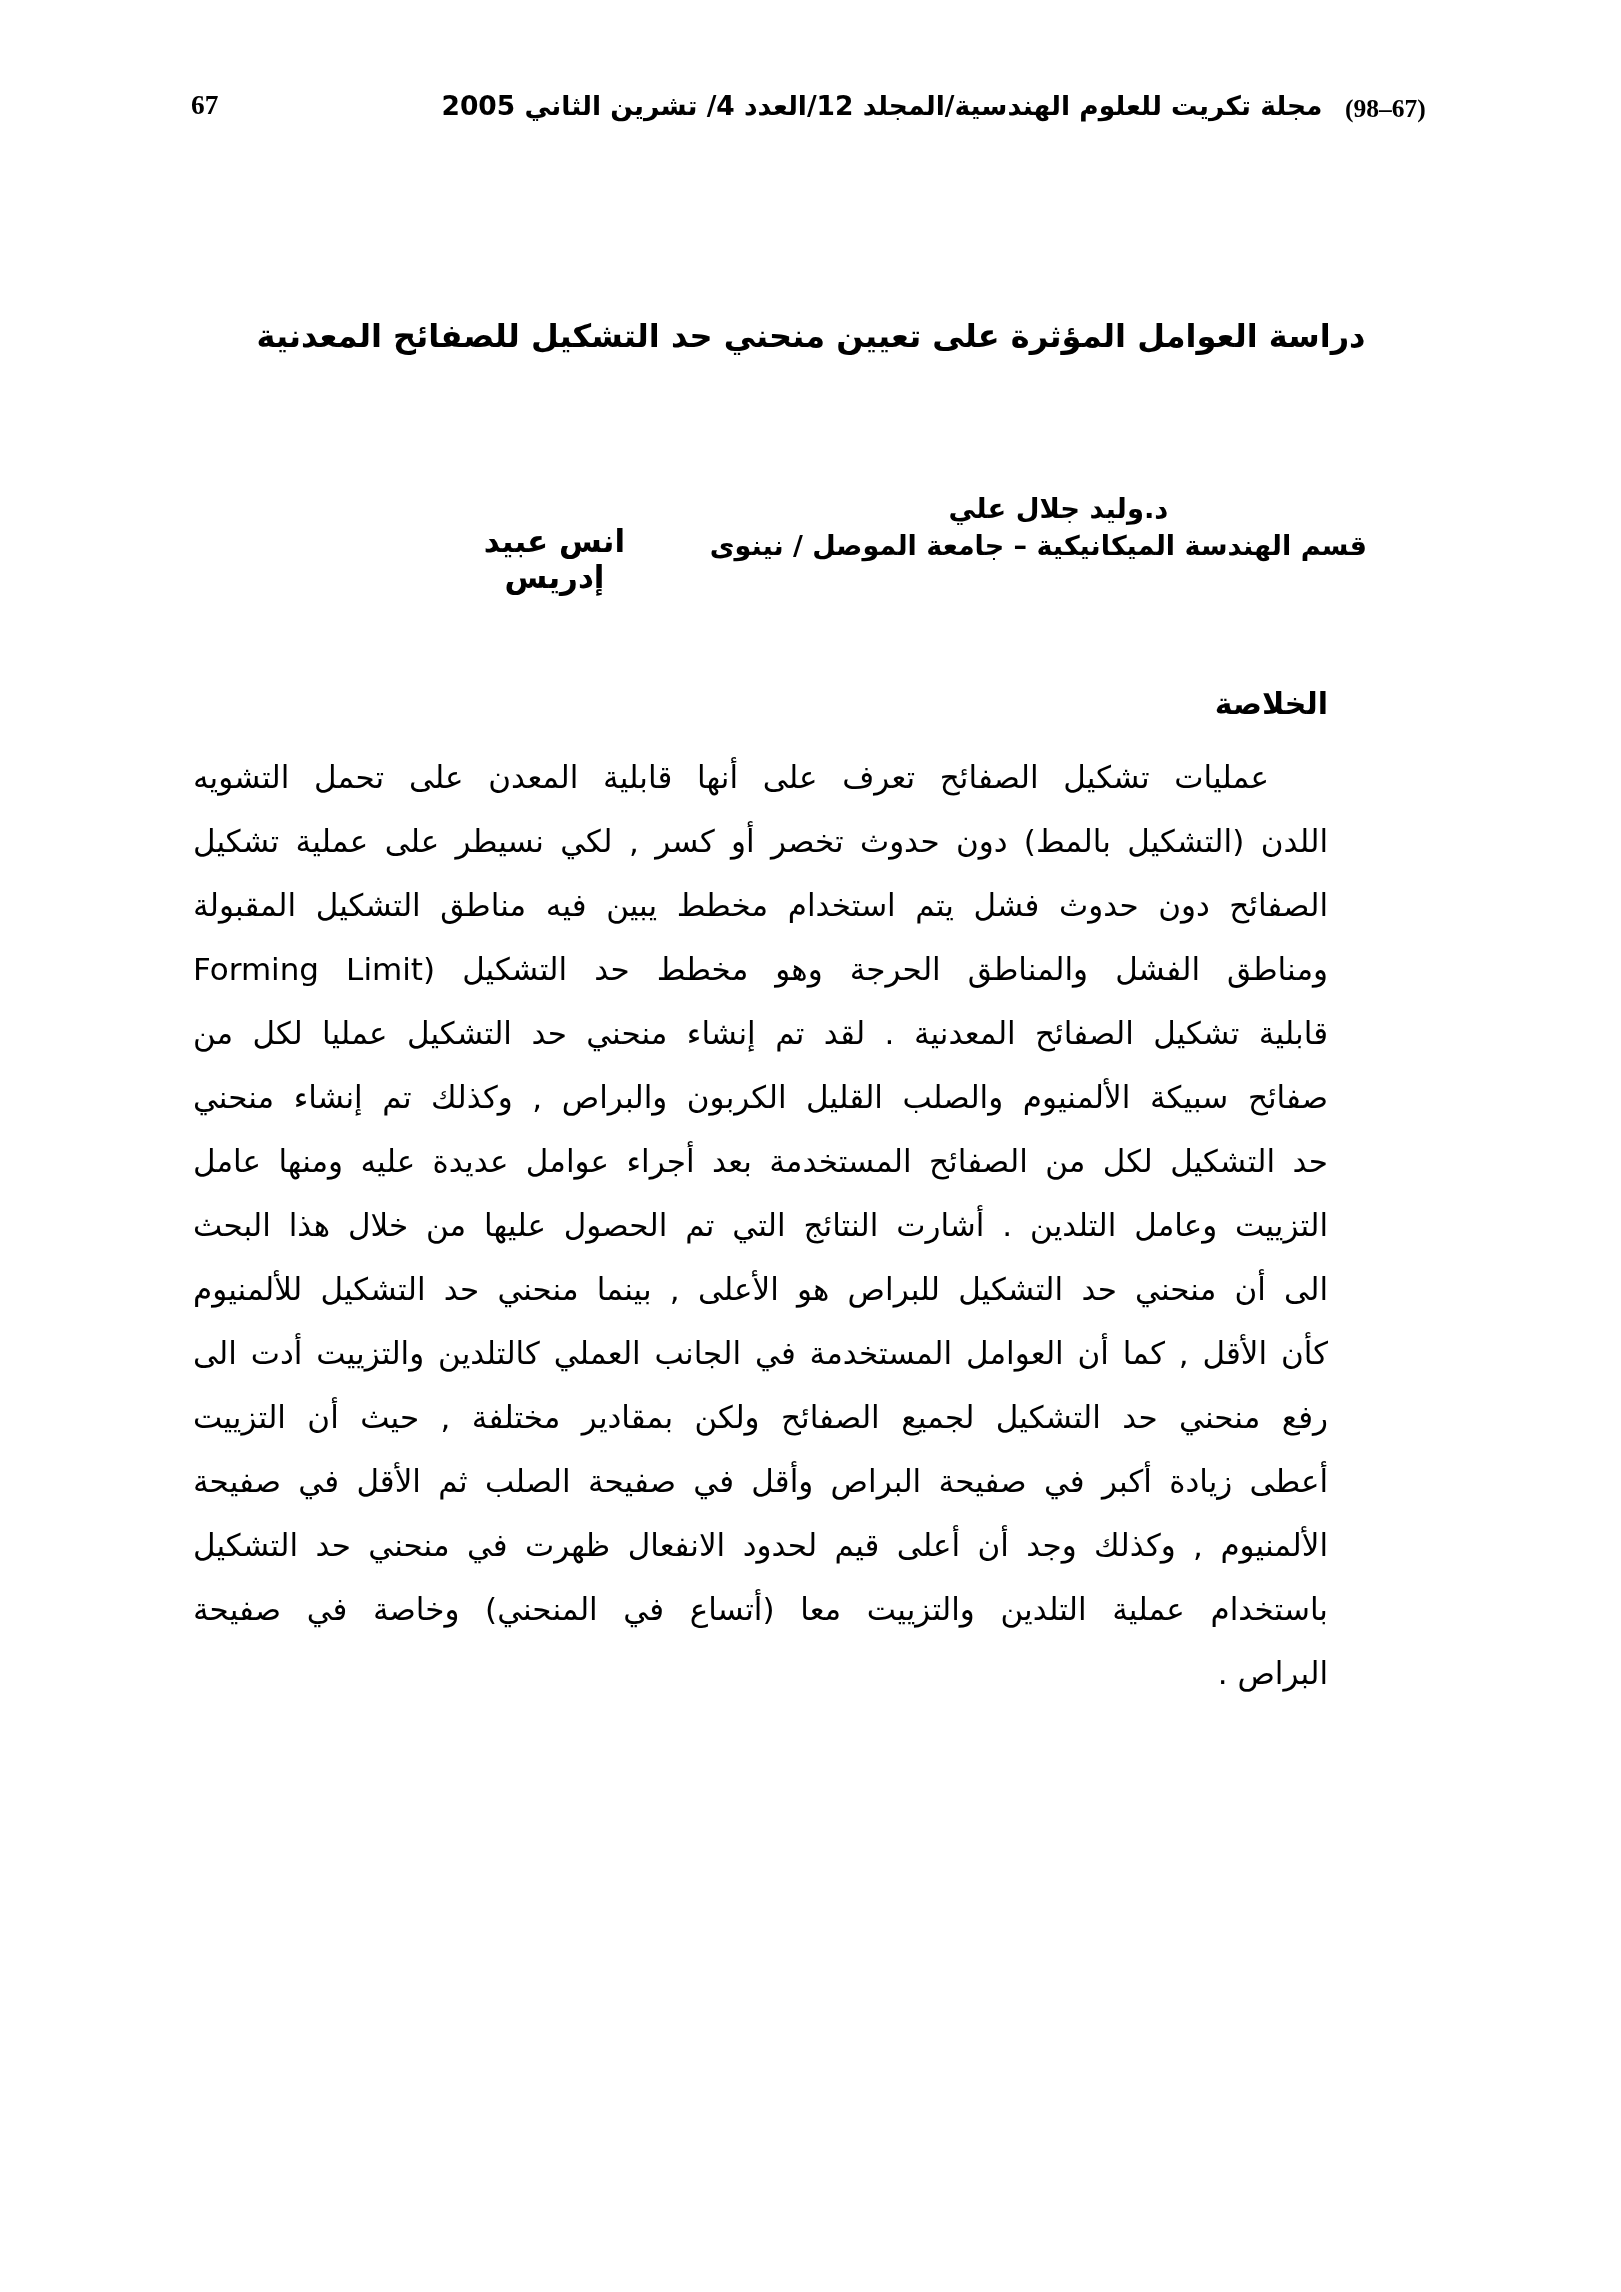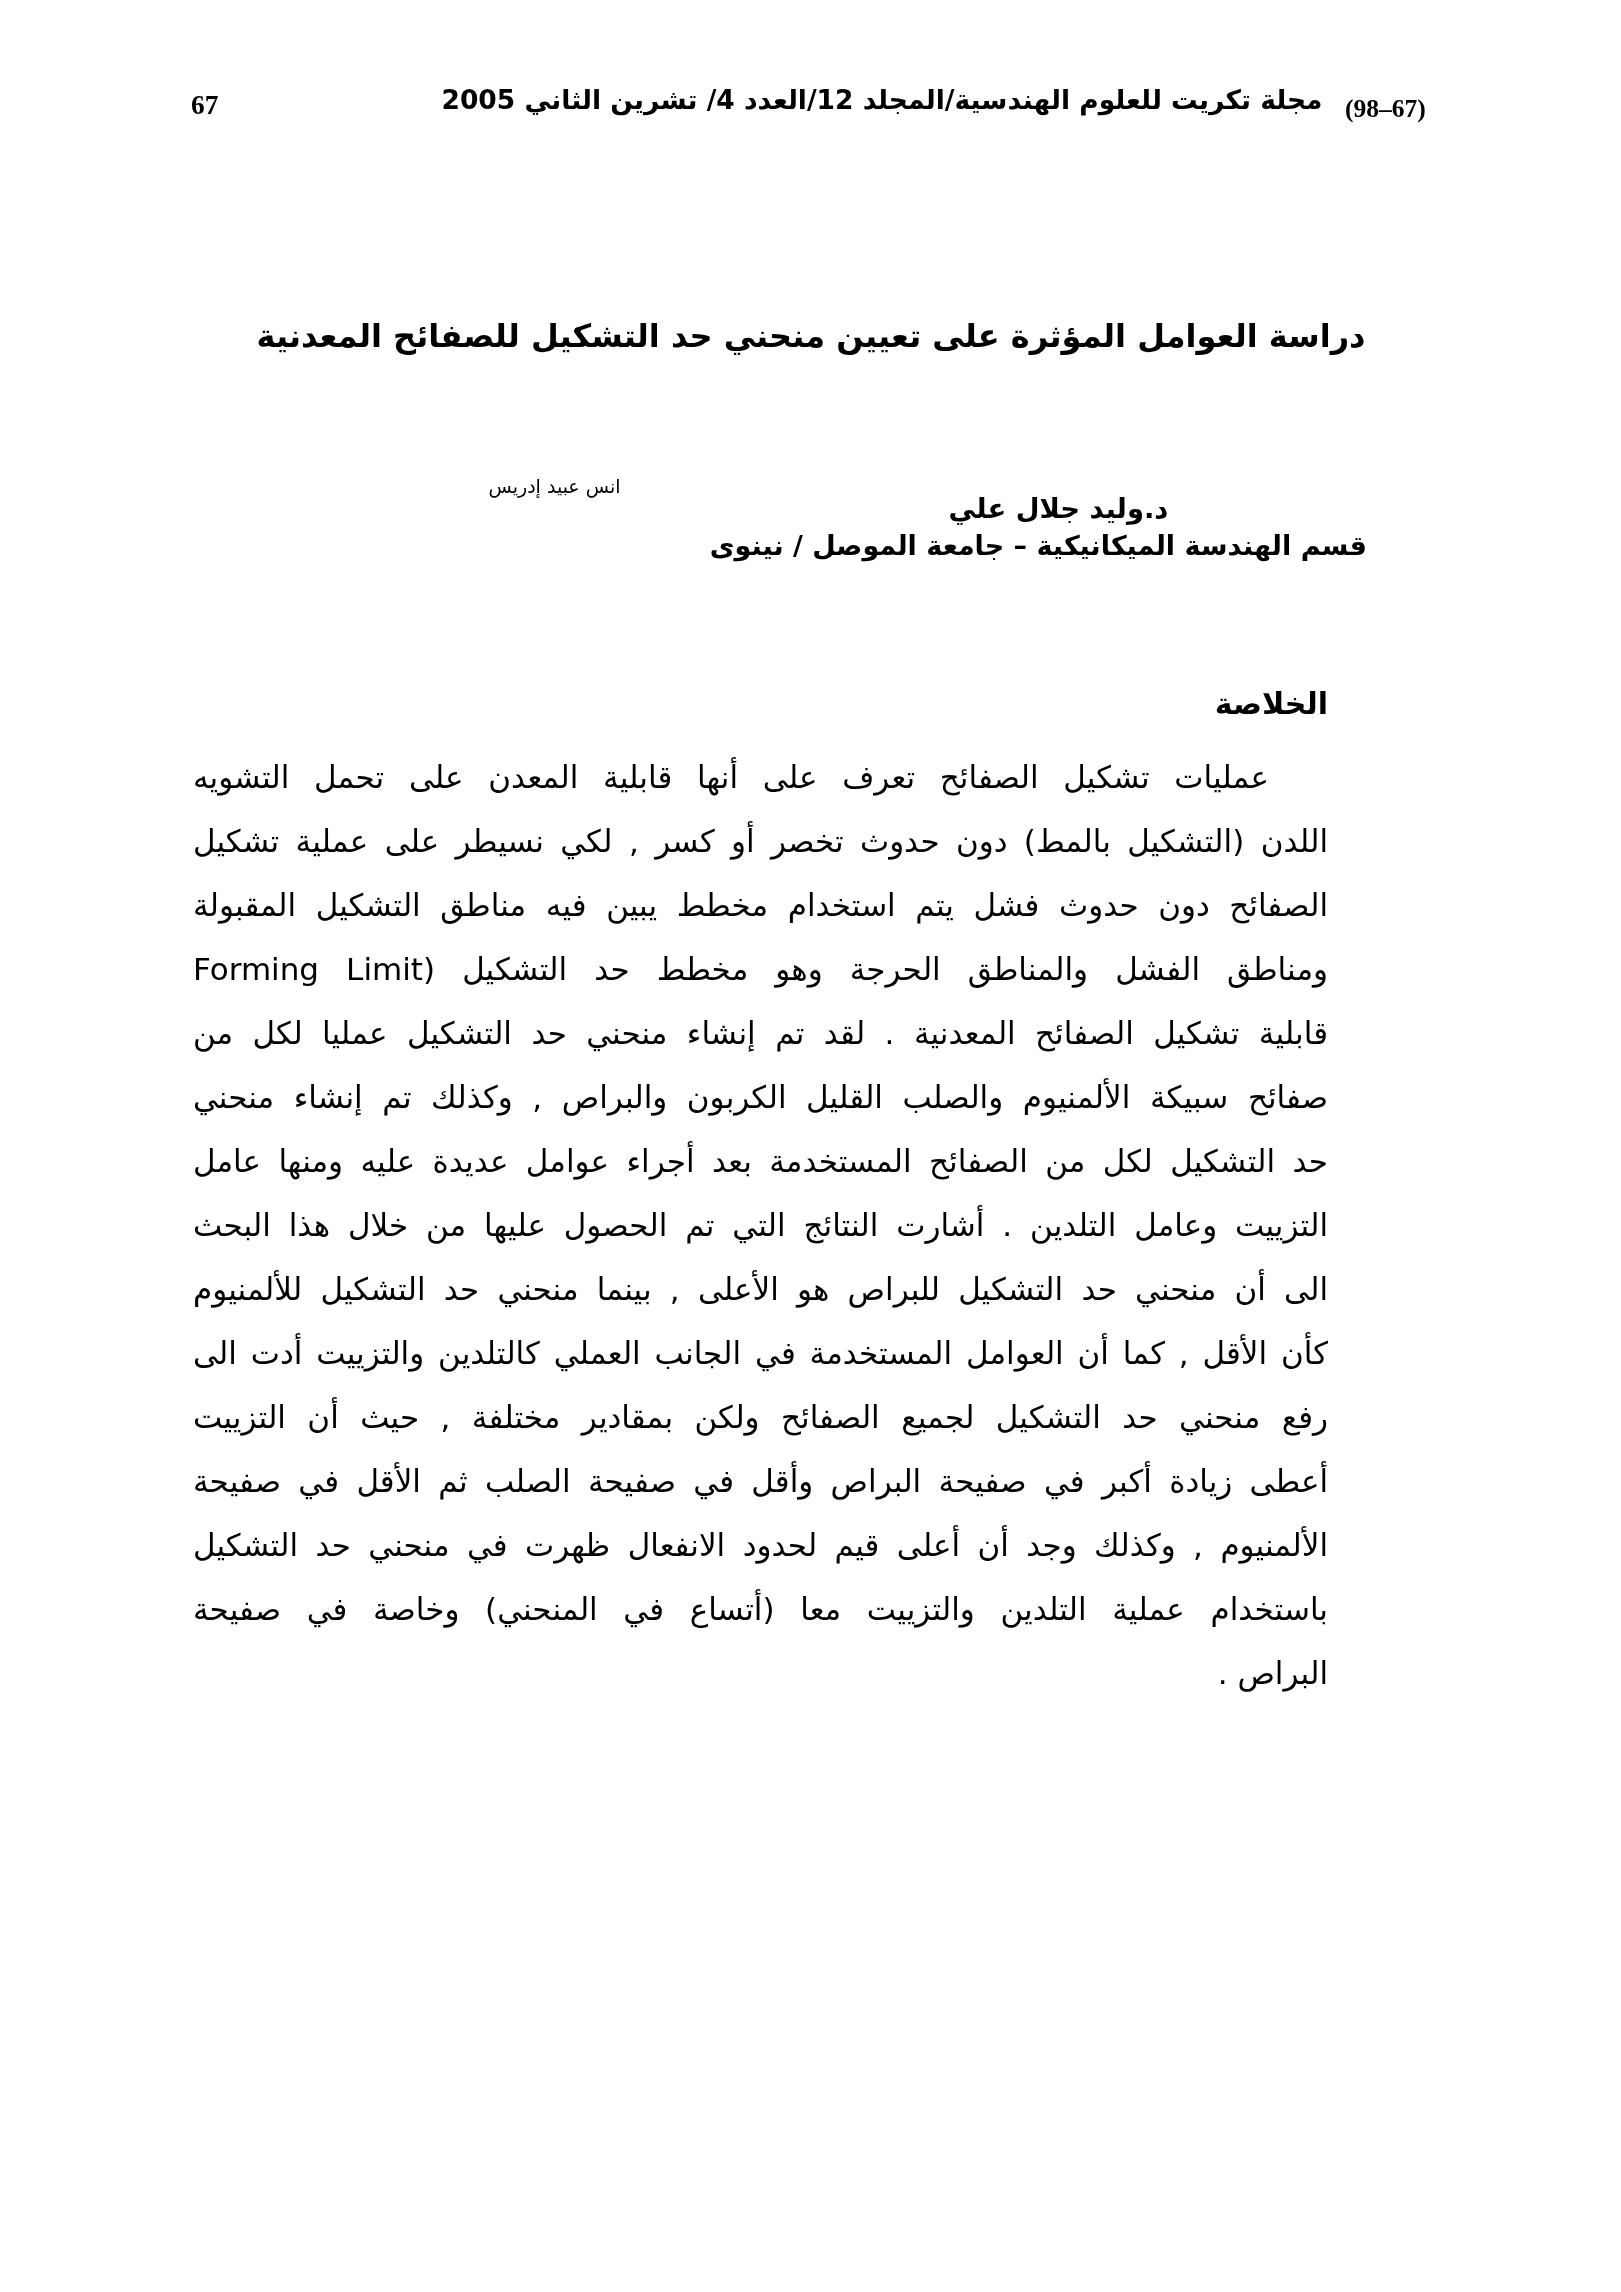--- a/index.html
+++ b/index.html
@@ -16,21 +16,21 @@
     background: #ffffff;
     overflow: hidden;
   }
   
   .page-number {
     position: absolute; top: 90px; left: 191px;
     font-family: "Liberation Serif", serif;
     font-weight: bold; font-size: 27.4px;
   }
   .journal-line {
-    position: absolute; top: 84px; left: 294px; width: 1176px;
+    position: absolute; top: 90px; left: 294px; width: 1176px;
     direction: rtl; text-align: center;
     font-weight: bold; font-size: 26.5px;
   }
   .page-range {
     position: absolute; top: 94px; left: 1345px;
     font-family: "Liberation Serif", serif;
     font-weight: bold; font-size: 25.5px;
   }
   
   .paper-title {
@@ -43,21 +43,21 @@
     position: absolute; top: 475px; left: 191px; width: 1137px; height: 41px;
   }
   .author-right {
     position: absolute; left: 740px; width: 255px;
     direction: rtl; text-align: center;
     font-weight: bold; font-size: 27.4px; margin-top: 18px;
   }
   .author-left {
     position: absolute; left: 246px; width: 235px;
     direction: rtl; text-align: center;
-    font-weight: normal; font-size: 19px;
+    font-weight: bold; font-size: 31px; margin-top: 48px;
   }
   .affiliation {
     position: absolute; top: 530px; left: 230px; width: 1137px;
     direction: rtl; text-align: right;
     font-weight: bold; font-size: 27px;
   }
   
   .abstract-heading {
     position: absolute; top: 686px; left: 191px; width: 1137px;
     direction: rtl; text-align: right;

